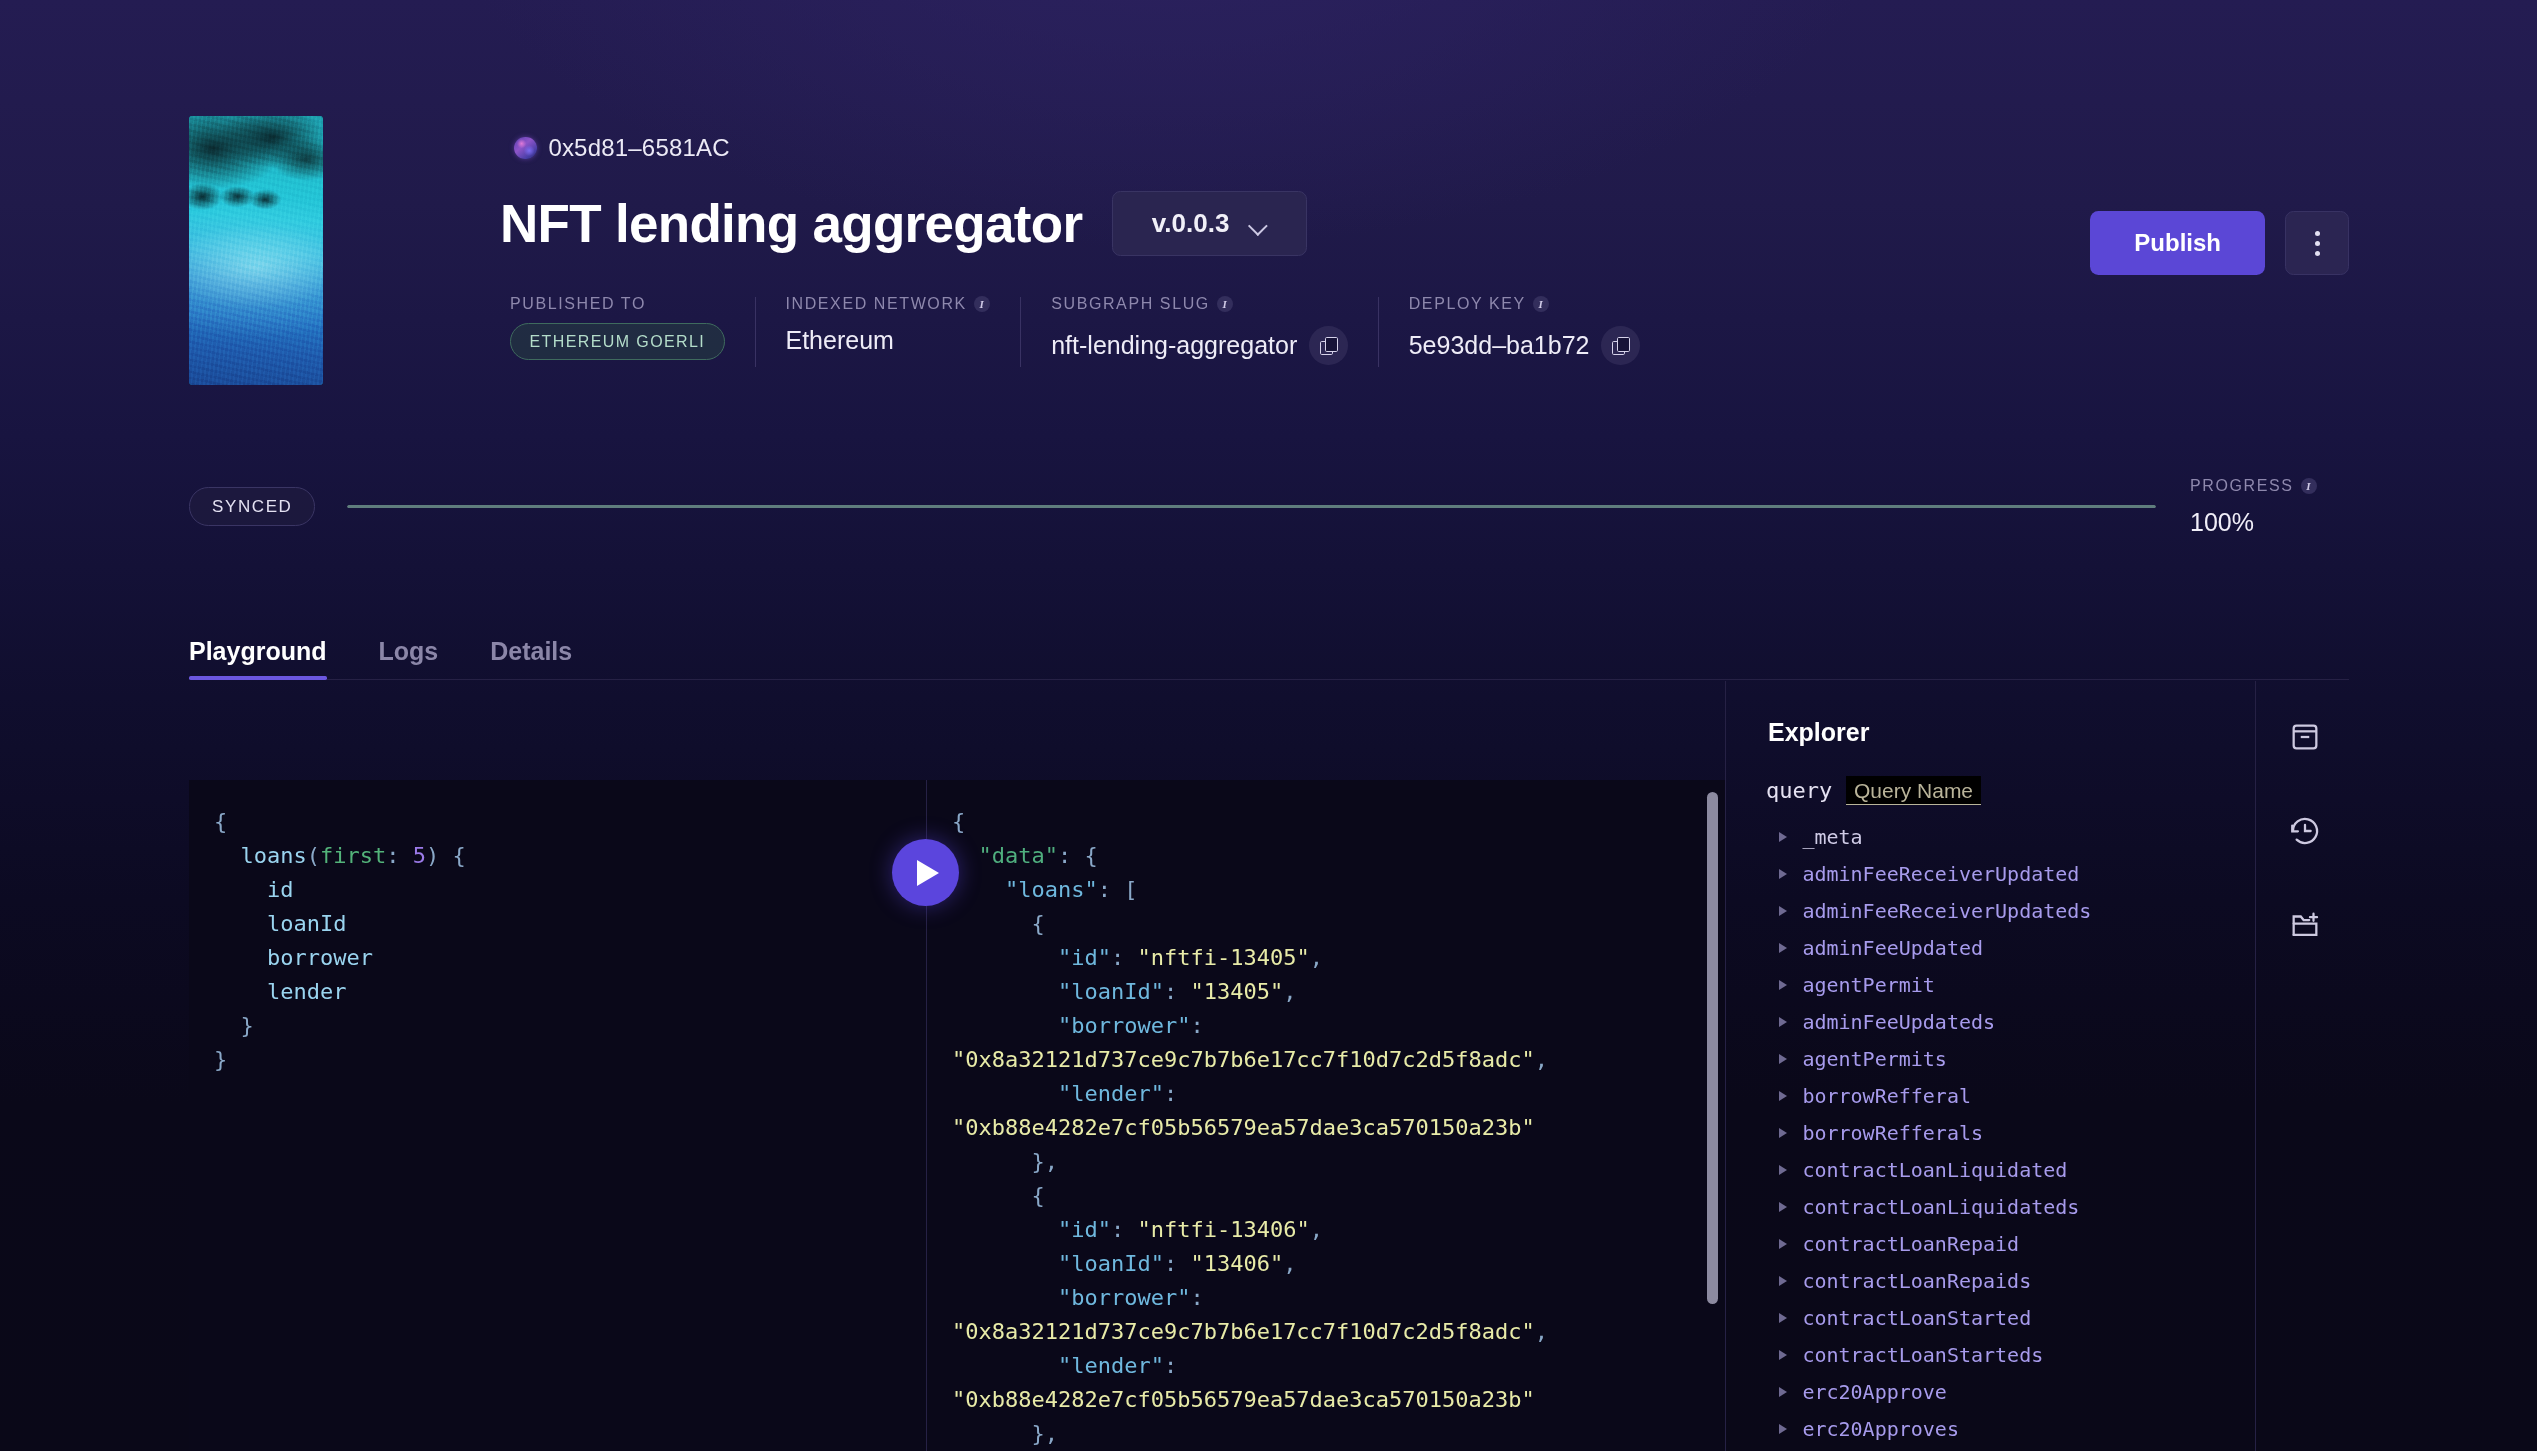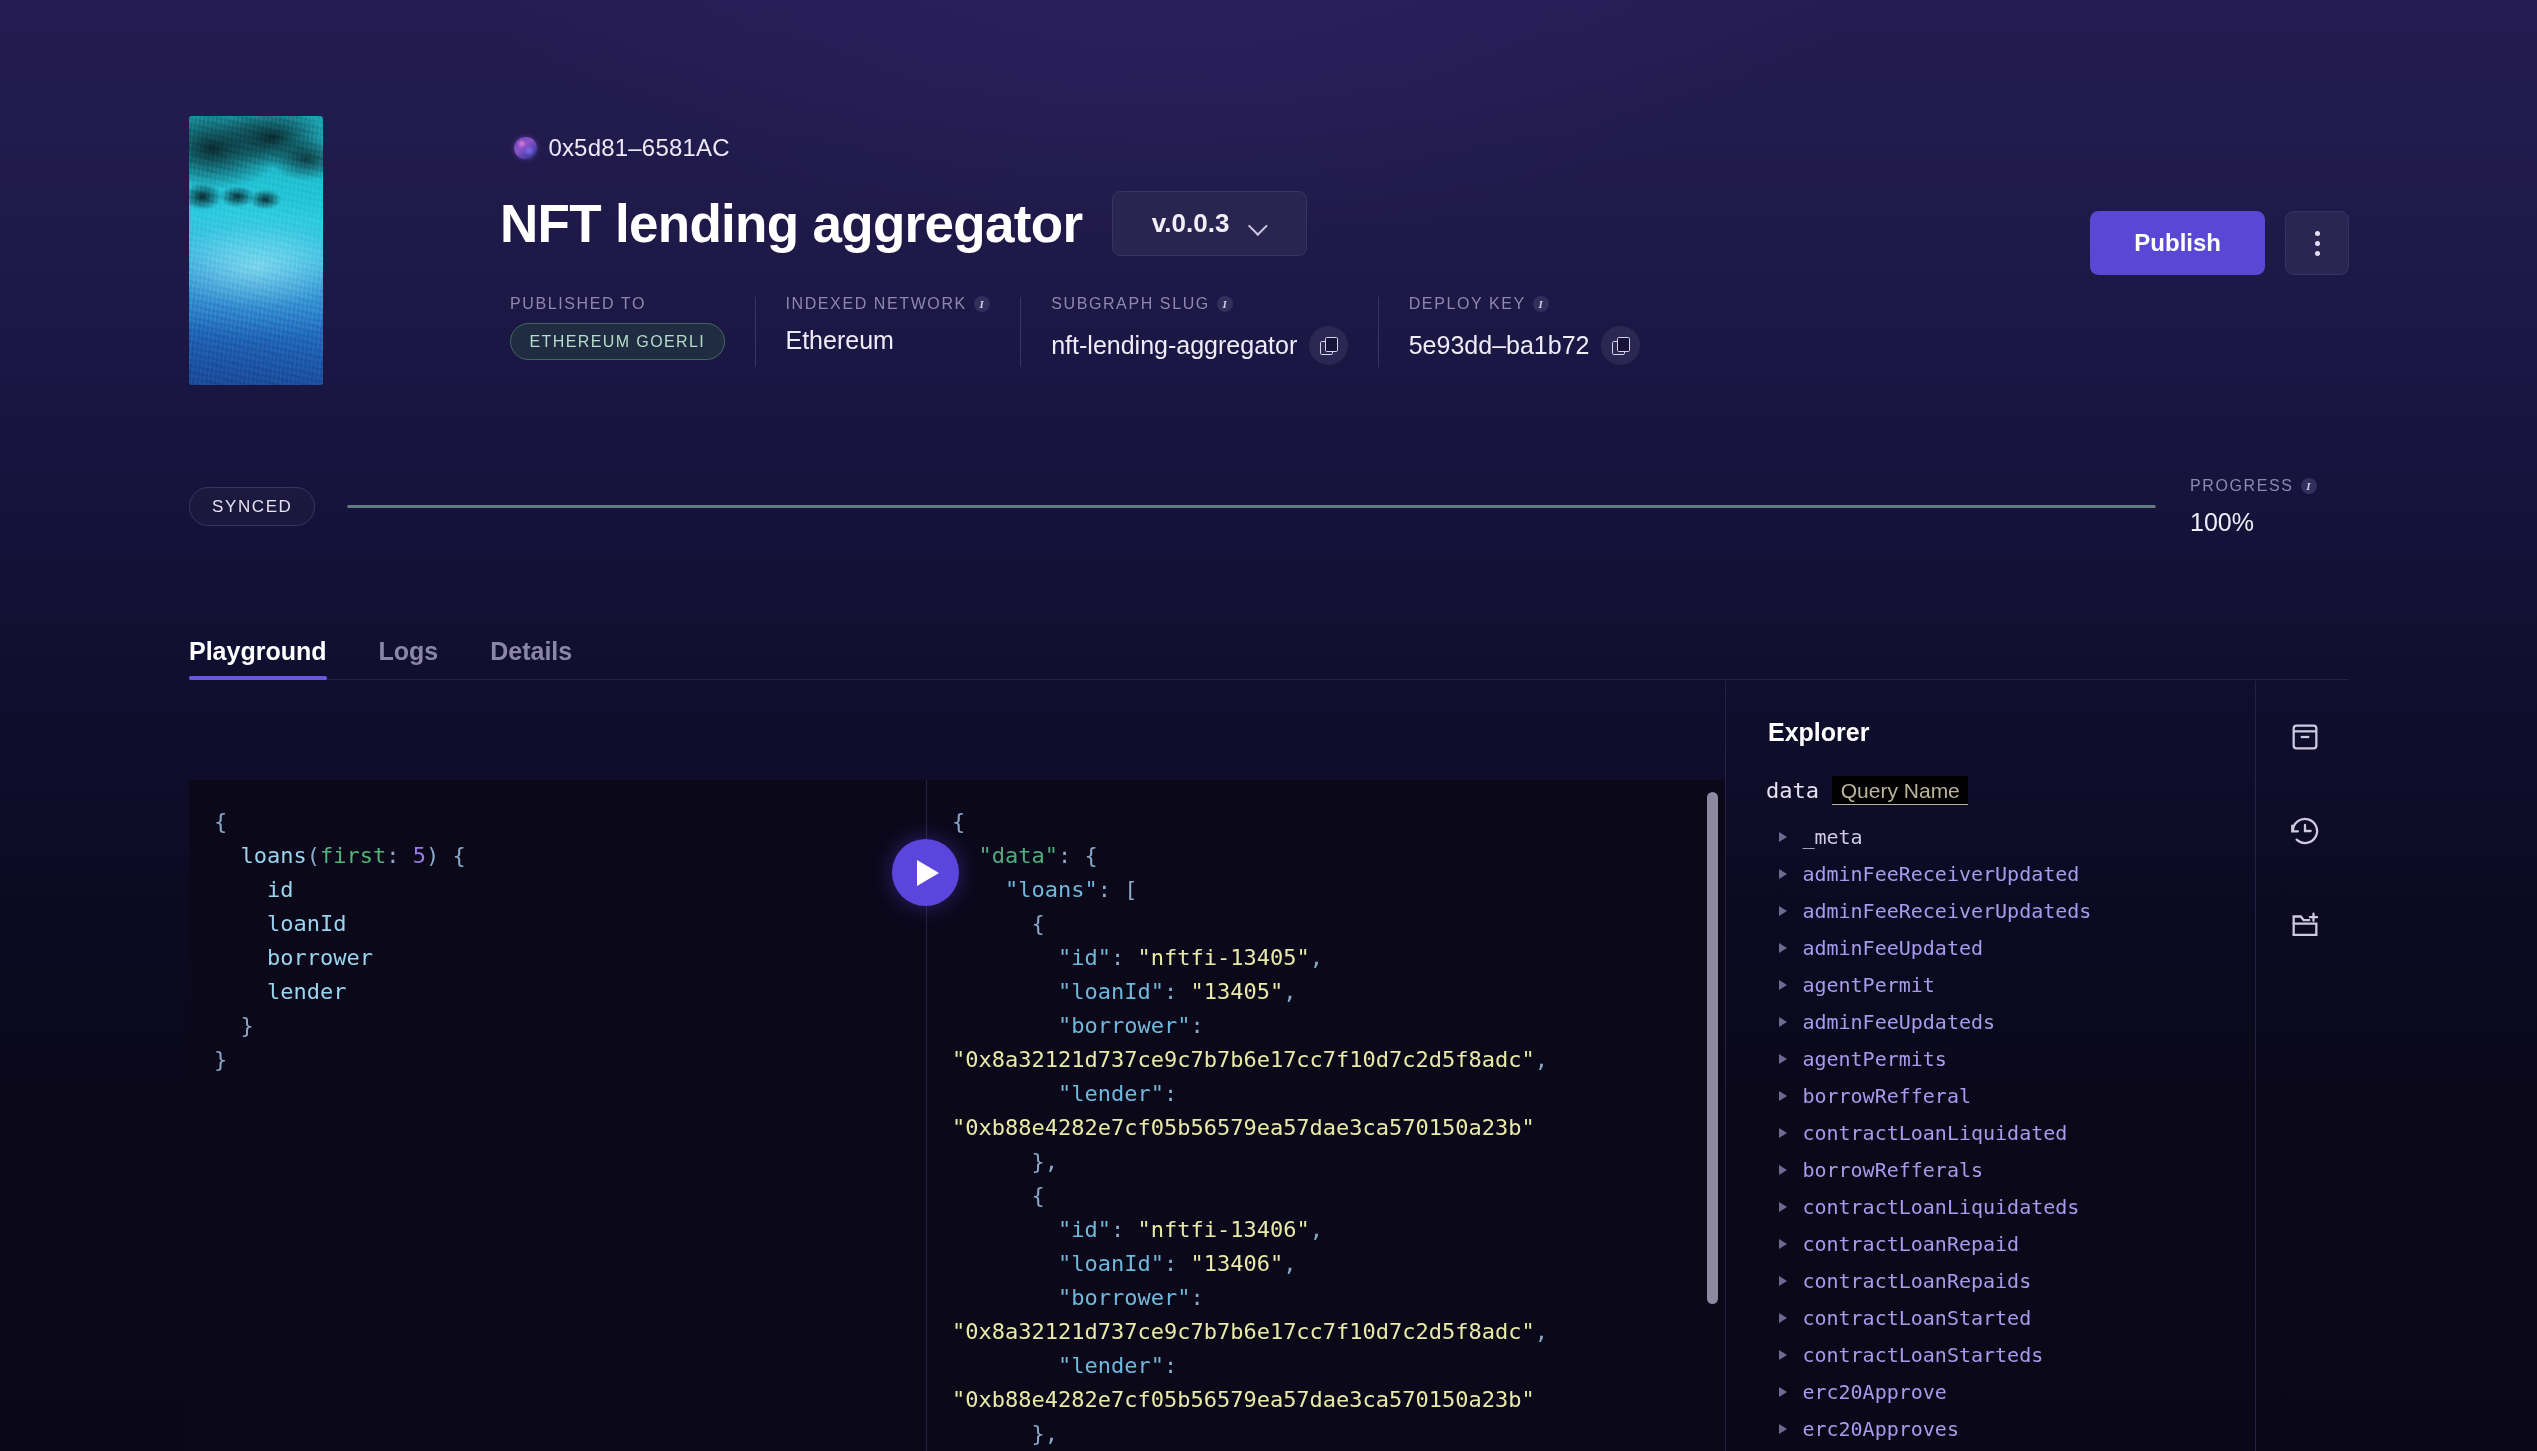--- a/index.html
+++ b/index.html
@@ -553,21 +553,21 @@
         </div>
         <div id="run-btn">
           <div class="tri"></div>
         </div>
       </div>
     </div>
 
     <div id="explorer-col">
       <div id="explorer-title">Explorer</div>
       <div id="explorer-query-line">
-        <span>data</span>
+        <span>query</span>
         <span id="query-name-chip">Query Name</span>
       </div>
       <div id="explorer-list">
           <div class="ex-item meta">
             <span class="tri-sm"></span>
             <span class="ex-label">_meta</span>
           </div>
           <div class="ex-item">
             <span class="tri-sm"></span>
             <span class="ex-label">adminFeeReceiverUpdated</span>
@@ -591,25 +591,25 @@
           <div class="ex-item">
             <span class="tri-sm"></span>
             <span class="ex-label">agentPermits</span>
           </div>
           <div class="ex-item">
             <span class="tri-sm"></span>
             <span class="ex-label">borrowRefferal</span>
           </div>
           <div class="ex-item">
             <span class="tri-sm"></span>
+            <span class="ex-label">borrowRefferals</span>
+          </div>
+          <div class="ex-item">
+            <span class="tri-sm"></span>
             <span class="ex-label">contractLoanLiquidated</span>
-          </div>
-          <div class="ex-item">
-            <span class="tri-sm"></span>
-            <span class="ex-label">borrowRefferals</span>
           </div>
           <div class="ex-item">
             <span class="tri-sm"></span>
             <span class="ex-label">contractLoanLiquidateds</span>
           </div>
           <div class="ex-item">
             <span class="tri-sm"></span>
             <span class="ex-label">contractLoanRepaid</span>
           </div>
           <div class="ex-item">

